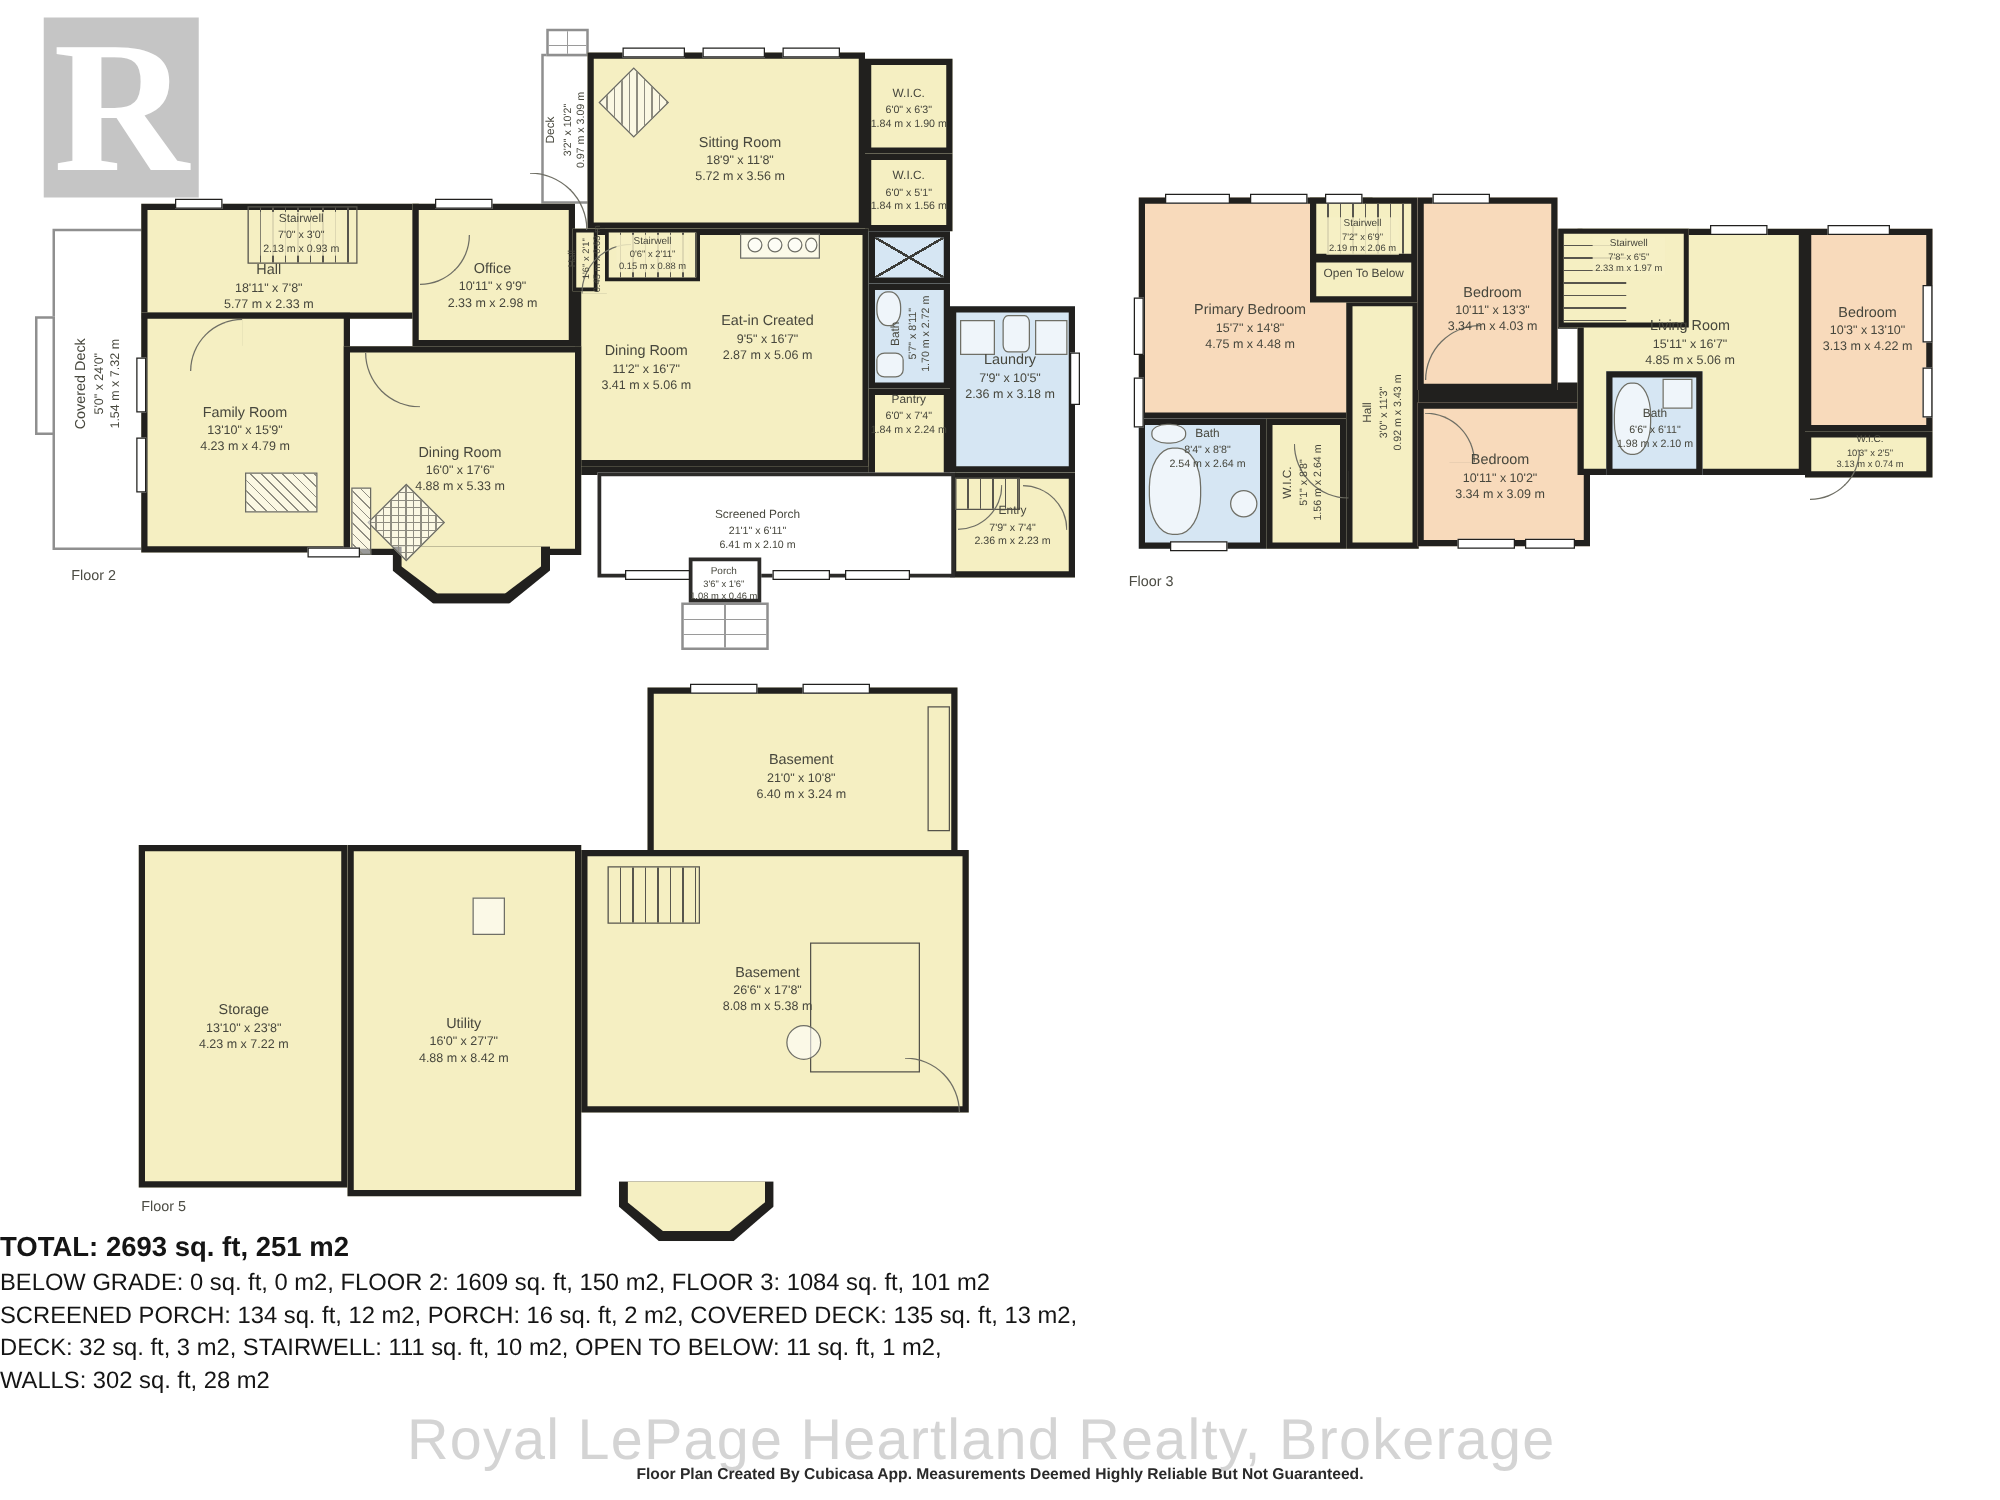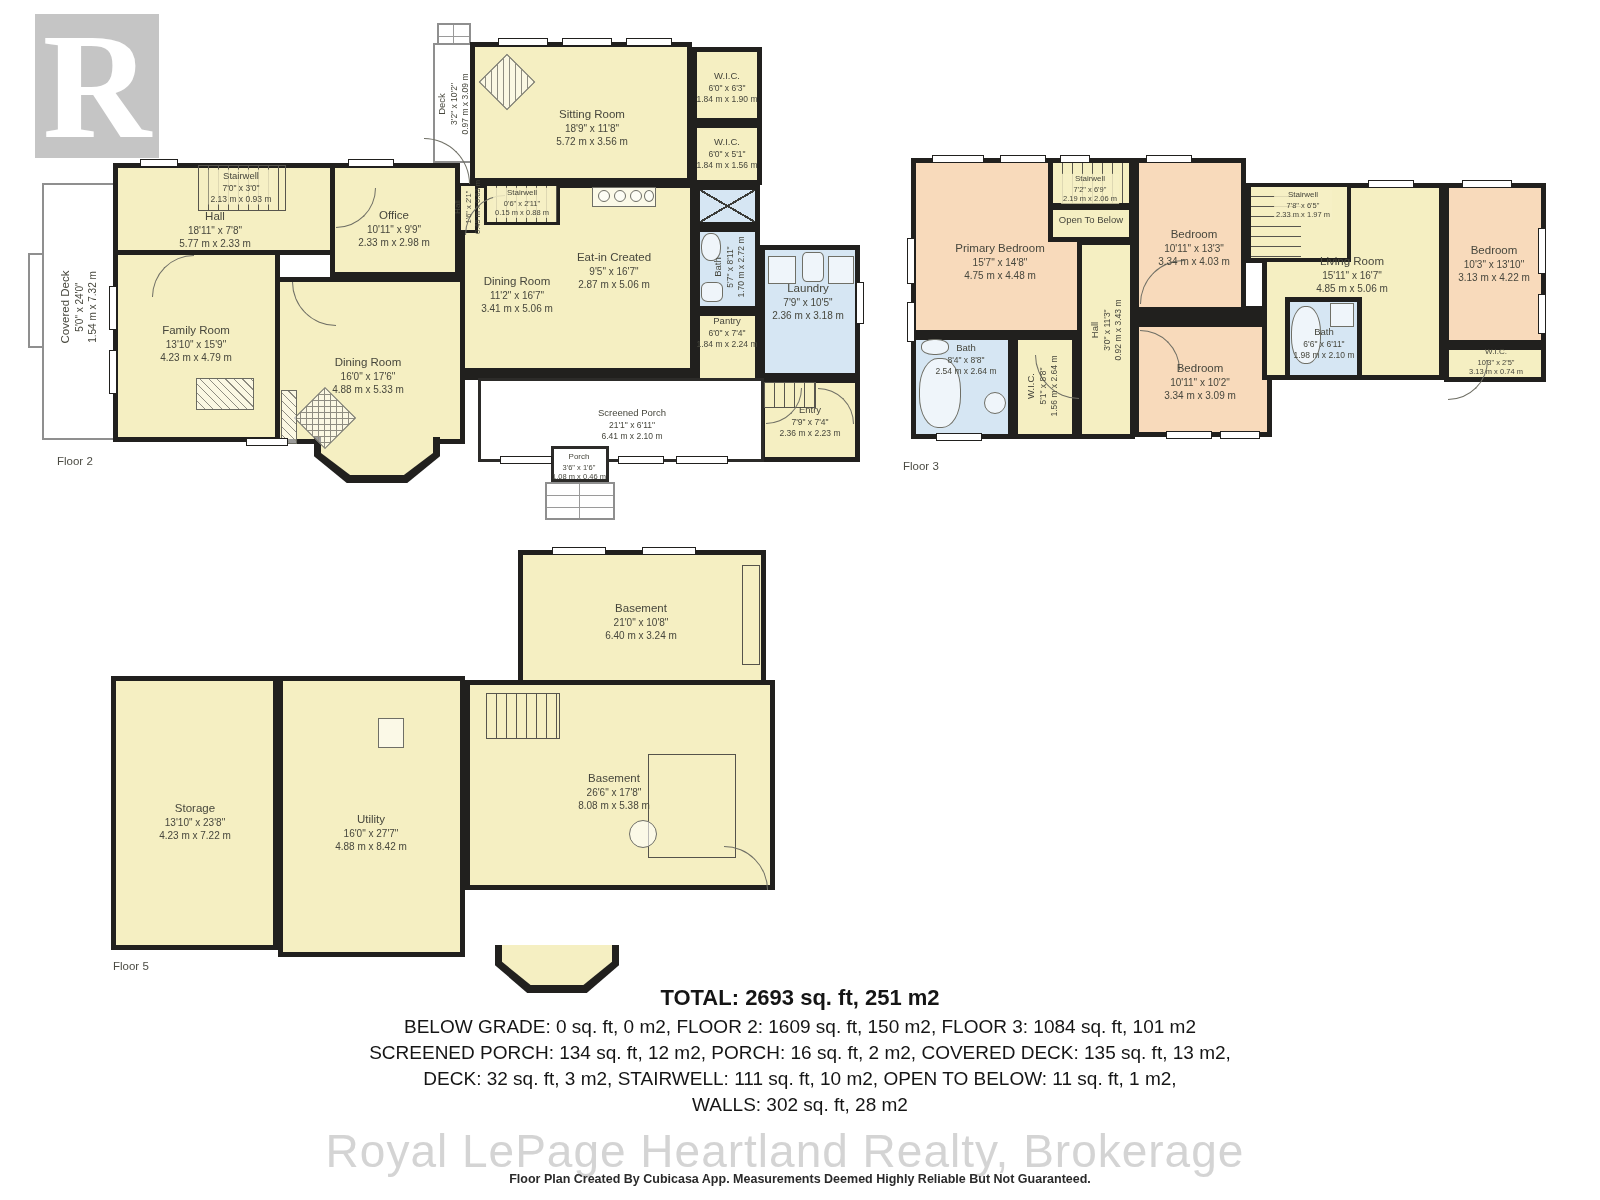--- a/index.html
+++ b/index.html
@@ -53,21 +53,21 @@
   
   .realtor-box{position:absolute;left:35px;top:14px;width:124px;height:144px;background:rgba(178,178,178,0.75);
                z-index:25;display:flex;align-items:center;justify-content:center;overflow:hidden;}
   .realtor-box span{font-family:"Liberation Serif",serif;font-weight:bold;font-size:150px;color:#fff;line-height:1;}
   .realtor-word{position:absolute;left:26px;top:160px;z-index:25;font-family:"Liberation Sans",sans-serif;
                 font-weight:bold;font-size:37px;letter-spacing:3px;color:rgba(168,168,168,0.65);}
   .realtor-word sup{font-size:15px;}
   .rlp-mark{position:absolute;left:0;top:1124px;width:1570px;text-align:center;z-index:40;
             font-size:46px;letter-spacing:1px;color:rgba(201,201,201,0.8);text-shadow:0 0 6px #fff;}
   
-  .summary{position:absolute;left:0;top:985px;width:1600px;text-align:center;z-index:35;color:#151515;}
+  .summary{position:absolute;left:0;top:985px;width:1600px;z-index:35;color:#151515;}
   .summary .total{font-size:22px;font-weight:bold;margin-bottom:3px;}
   .summary .sline{font-size:19px;line-height:26px;}
   .disclaimer{position:absolute;left:0;top:1172px;width:1600px;text-align:center;z-index:45;
               font-size:12.5px;font-weight:bold;color:#2a2a2a;}
 </style>
 </head>
 <body>
 
 <div id="canvas">
 
@@ -224,21 +224,21 @@
   <div class="lbl" style="left:196px;top:344px">
     <div class="nm">Family Room</div>
     <div class="dm">13'10" x 15'9"</div>
     <div class="dm">4.23 m x 4.79 m</div>
     </div>
   <div class="lbl" style="left:368px;top:376px">
     <div class="nm">Dining Room</div>
     <div class="dm">16'0" x 17'6"</div>
     <div class="dm">4.88 m x 5.33 m</div>
     </div>
-  <div class="lbl sm" style="left:632px;top:424px">
+  <div class="lbl sm" style="left:606px;top:424px">
     <div class="nm">Screened Porch</div>
     <div class="dm">21'1" x 6'11"</div>
     <div class="dm">6.41 m x 2.10 m</div>
     </div>
   <div class="lbl xs" style="left:579px;top:467px">
     <div class="nm">Porch</div>
     <div class="dm">3'6" x 1'6"</div>
     <div class="dm">1.08 m x 0.46 m</div>
     </div>
   <div class="lbl sm" style="left:810px;top:421px">

